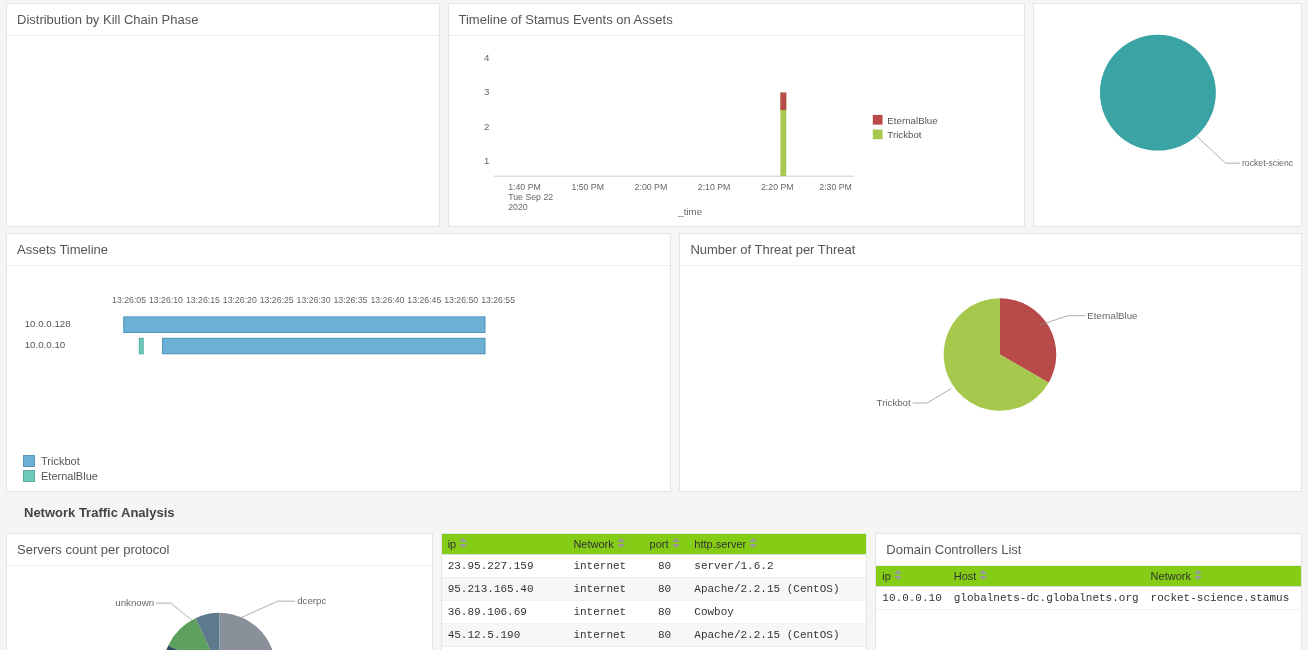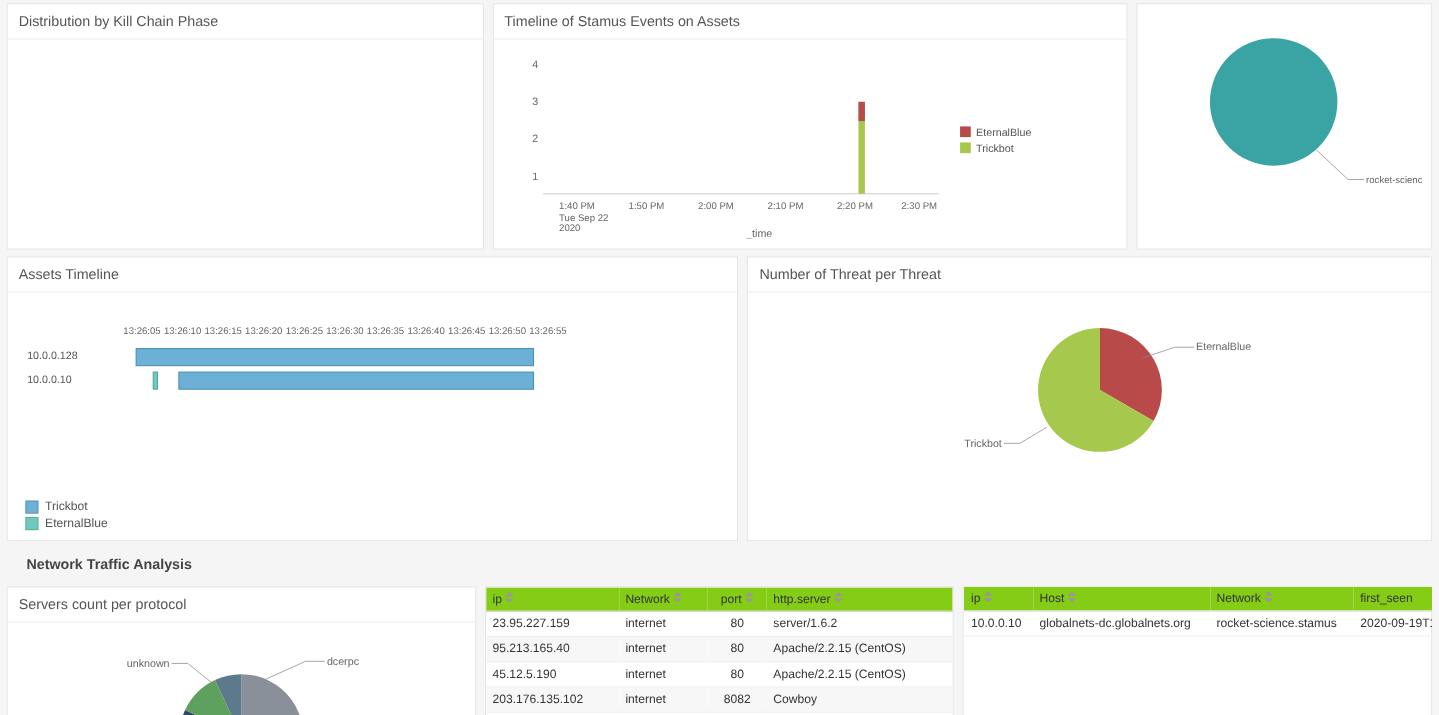--- a/index.html
+++ b/index.html
@@ -5,21 +5,21 @@
 * { box-sizing: border-box; margin: 0; padding: 0; }
 body { font-family: "Helvetica Neue", Arial, sans-serif; font-size: 12px; background: #f5f5f5; color: #333; width: 1308px; }
 .row { display: flex; gap: 8px; padding: 3px 6px; }
 .panel { background: #fff; border: 1px solid #e5e5e5; flex: 1; display: flex; flex-direction: column; min-width: 0; }
 .panel-title { font-size: 13px; color: #555; padding: 8px 10px; border-bottom: 1px solid #eee; }
 .panel-body { flex: 1; padding: 6px 8px; position: relative; overflow: hidden; }
 .section-header { font-size: 13px; font-weight: bold; padding: 10px 24px; color: #444; }
 svg text { font-family: Arial, sans-serif; }
 table { width: 100%; border-collapse: collapse; font-size: 11px; }
 th { background: #84cc16; text-align: left; padding: 4px 6px; font-weight: normal; color: #333; border-bottom: 1px solid #ddd; white-space: nowrap; }
-td { padding: 5px 6px; border-bottom: 1px solid #f0f0f0; font-family: Liberation Sans, sans-serif; font-size: 11px; color: #333; white-space: nowrap; }
+td { padding: 5px 6px; border-bottom: 1px solid #f0f0f0; font-family: Liberation Mono, monospace; font-size: 11px; color: #333; white-space: nowrap; }
 tr:nth-child(even) td { background: #f7f7f7; }
 .sort-icon { position: relative; display: inline-block; width: 8px; height: 10px; margin-left: 3px; }
 .sort-icon::before, .sort-icon::after { content: ""; position: absolute; left: 0; border-left: 4px solid transparent; border-right: 4px solid transparent; }
 .sort-icon::before { top: 0; border-bottom: 4px solid #999; }
 .sort-icon::after { bottom: 0; border-top: 4px solid #999; }
 .hscroll { overflow-x: auto; }
 .hscroll::-webkit-scrollbar { height: 10px; }
 .hscroll::-webkit-scrollbar-track { background: #eee; }
 .hscroll::-webkit-scrollbar-thumb { background: #bbb; }
 .num { text-align: center; }
@@ -185,37 +185,44 @@
               <td class="num">80</td>
               <td>server/1.6.2</td>
             </tr>
             <tr>
               <td>95.213.165.40</td>
               <td>internet</td>
               <td class="num">80</td>
               <td>Apache/2.2.15 (CentOS)</td>
             </tr>
             <tr>
+              <td>36.89.106.69</td>
+              <td>internet</td>
+              <td class="num">80</td>
+              <td>Cowboy</td>
+            </tr>
+            <tr>
               <td>45.12.5.190</td>
               <td>internet</td>
               <td class="num">80</td>
               <td>Apache/2.2.15 (CentOS)</td>
             </tr>
             <tr>
               <td>203.176.135.102</td>
               <td>internet</td>
               <td class="num">8082</td>
               <td>Cowboy</td>
             </tr>
           </tbody>
       </table>
     </div>
   </div>
 
   <div class="panel">
+    <div class="panel-title">Domain Controllers List</div>
     <div class="panel-body hscroll" style="padding:0">
       <table style="min-width:560px">
         <thead>
             <tr>
           <th><span>ip</span><span class="sort-icon"></span></th>
           <th><span>Host</span><span class="sort-icon"></span></th>
           <th><span>Network</span><span class="sort-icon"></span></th>
           <th><span>first_seen</span></th>
 
         </tr>

